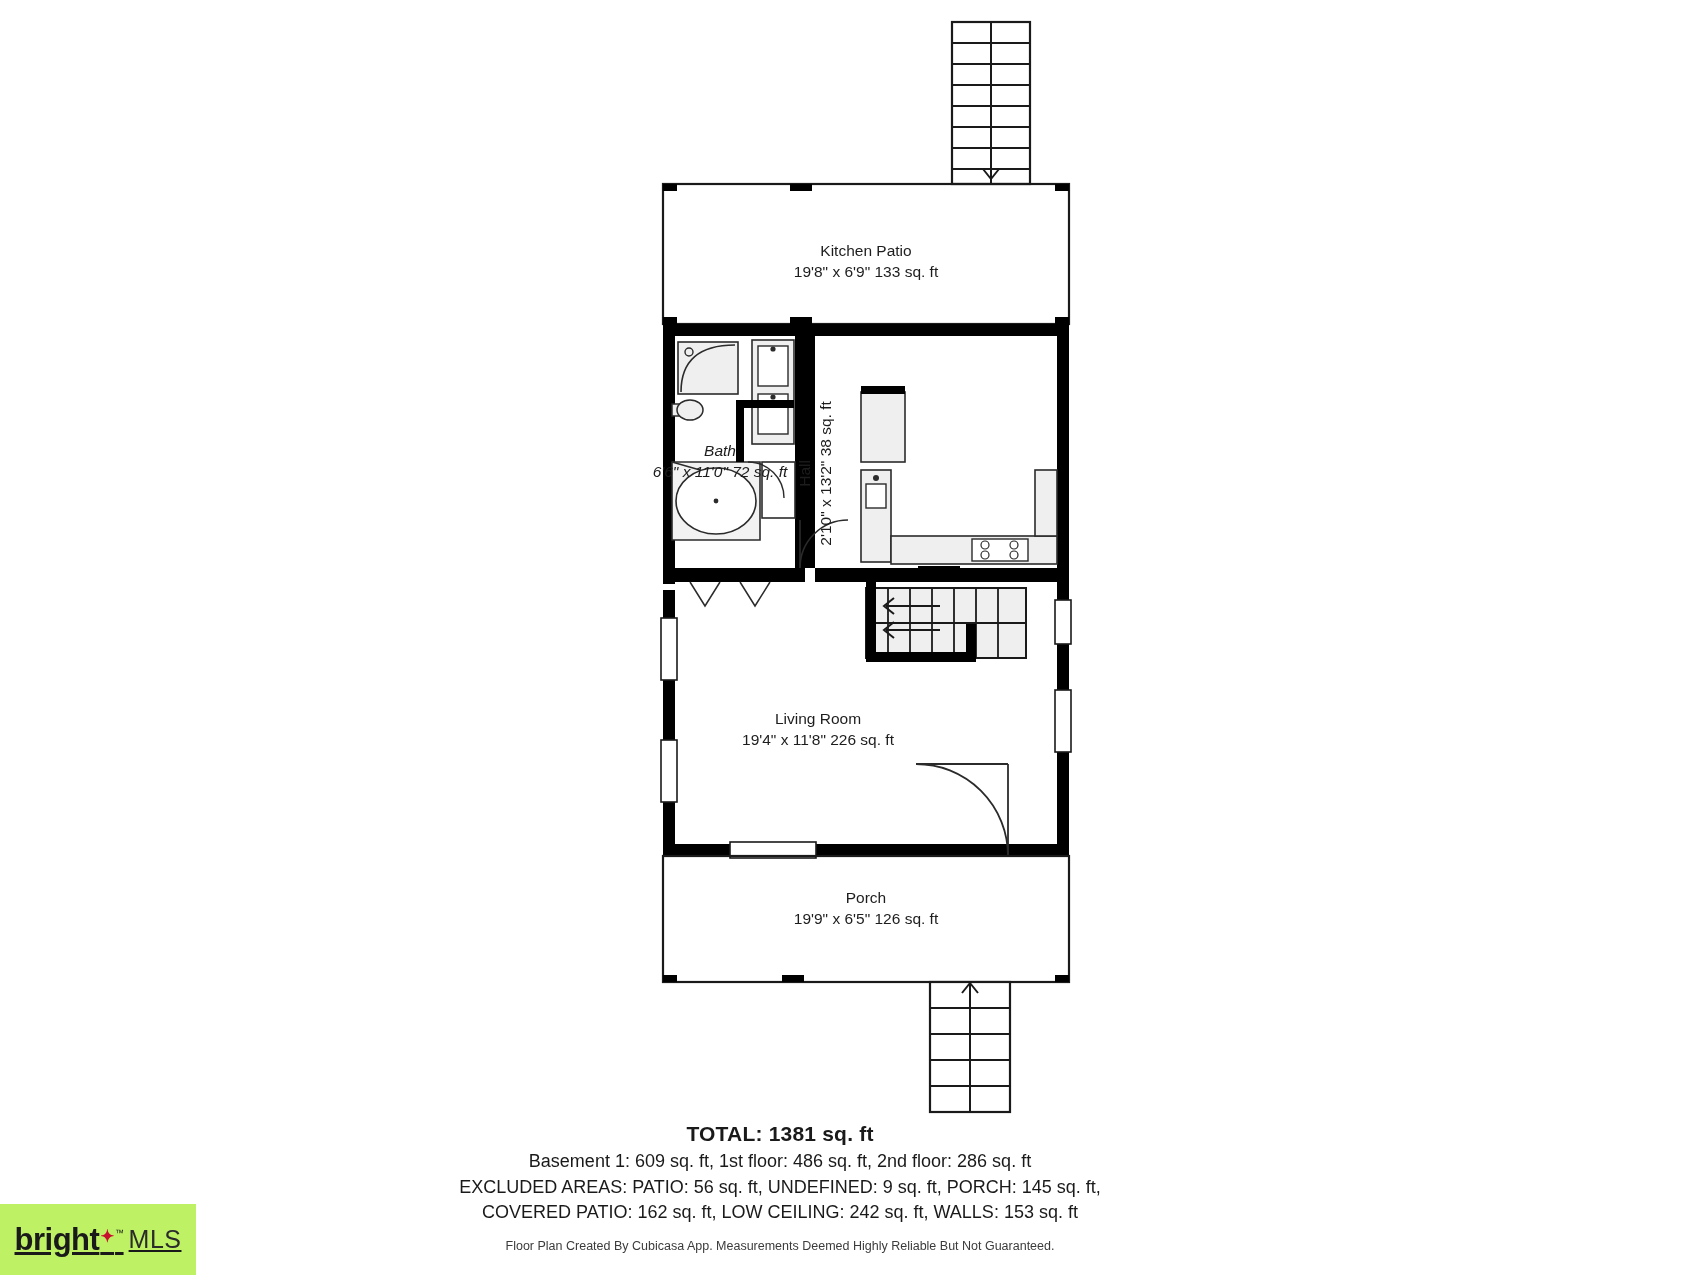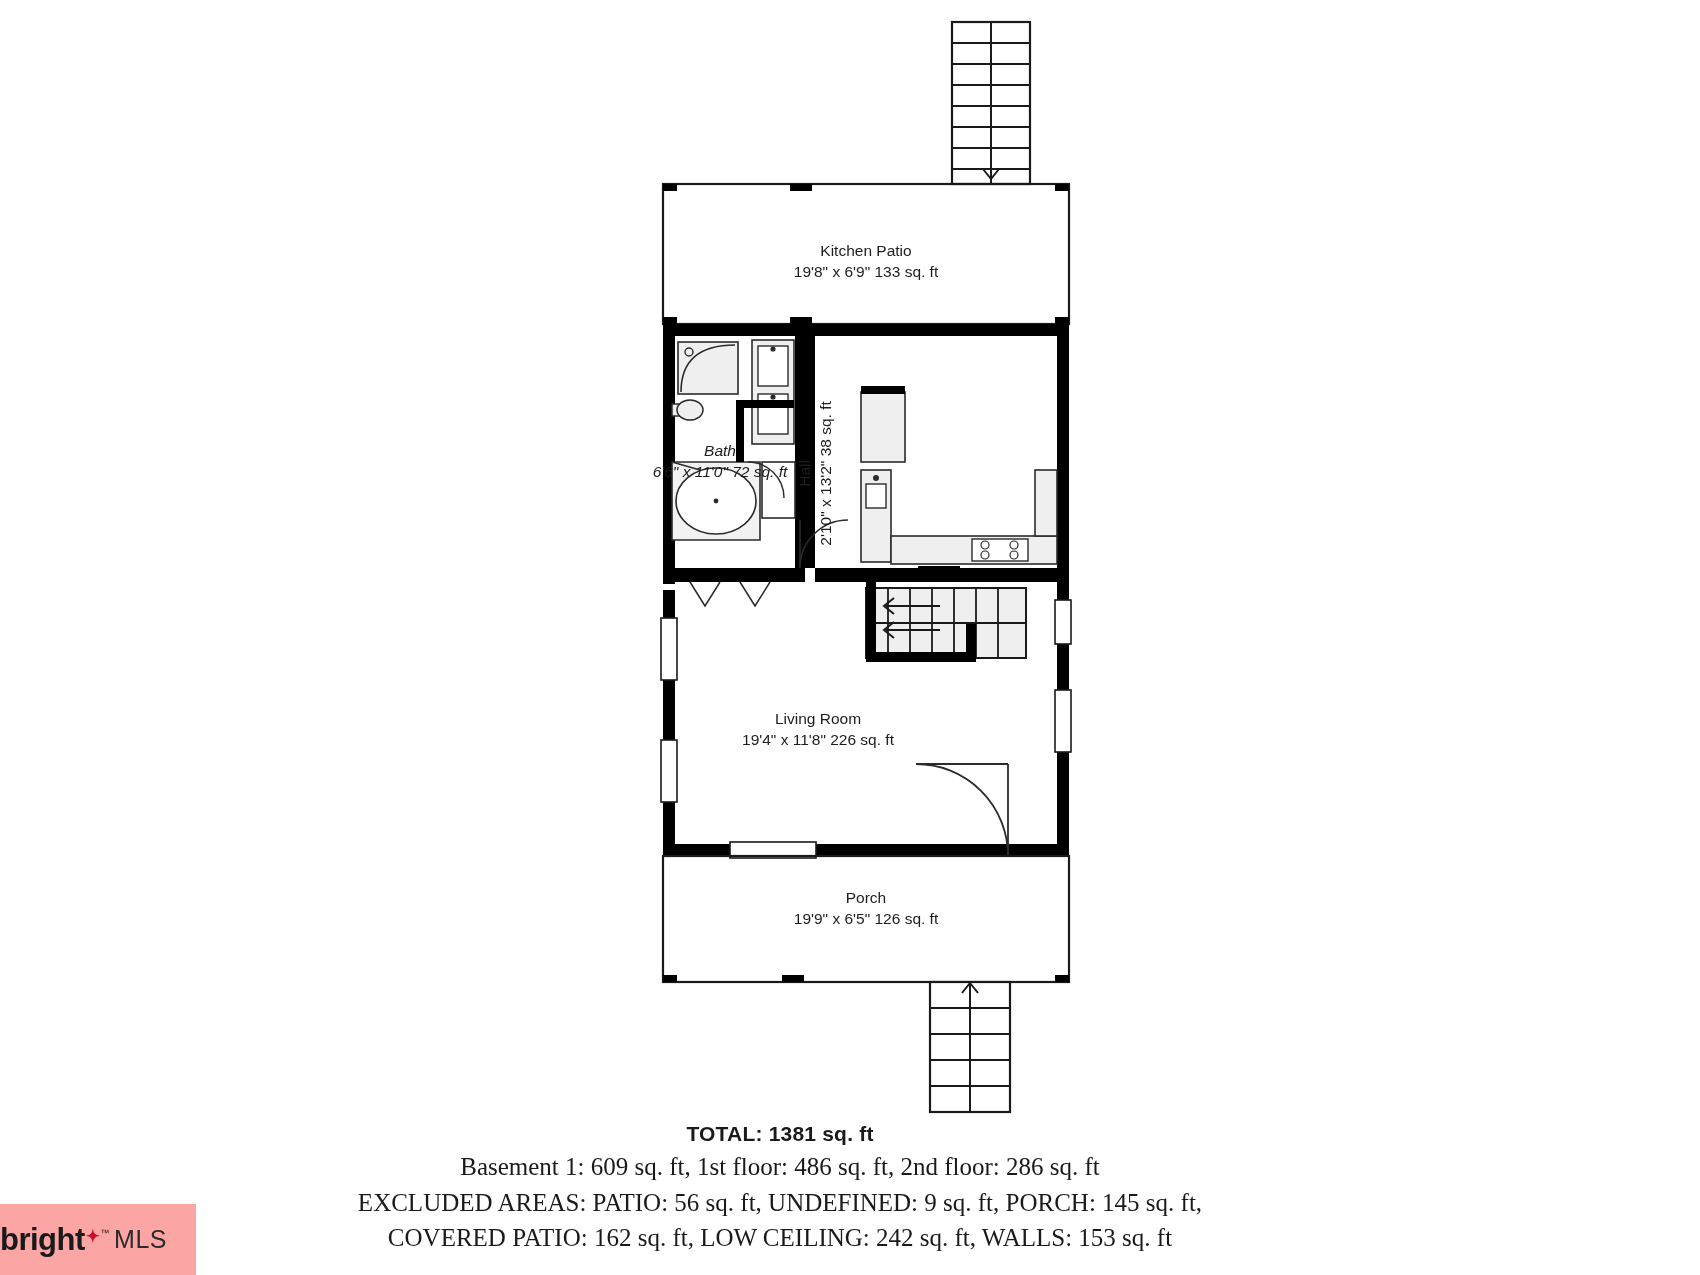--- a/index.html
+++ b/index.html
@@ -52,40 +52,40 @@
     width: 1560px;
     text-align: center;
   }
   .summary .total {
     font-size: 21px;
     font-weight: bold;
     letter-spacing: 0.2px;
     margin-bottom: 3px;
   }
   .summary .line {
-    font-size: 25px;
+    font-size: 18px;
     line-height: 1.42;
-    font-family: Liberation Serif, serif;
   }
   .summary .credit {
     margin-top: 13px;
     font-size: 12.5px;
     color: #3b3b3b;
   }
   
   .logo {
     position: absolute;
     left: 0;
     top: 1204px;
     width: 196px;
     height: 71px;
-    background: #fca5a5;
+    background: #bef264;
     display: flex;
     align-items: center;
-    justify-content: flex-start;
+    justify-content: center;
+    text-decoration: underline;
   }
   .logo .wordmark {
     font-size: 31px;
     font-weight: bold;
     color: #1a1a1a;
     letter-spacing: -0.5px;
     position: relative;
   }
   .logo .star {
     color: #c8102e;
@@ -331,20 +331,21 @@
   <div class="room-label" style="left:668px; top:888px; width:396px;">
     <div class="rname">Porch</div>
     <div class="rdim">19'9" x 6'5" 126 sq. ft</div>
   </div>
 
   <div class="summary">
     <div class="total">TOTAL: 1381 sq. ft</div>
     <div class="line">Basement 1: 609 sq. ft, 1st floor: 486 sq. ft, 2nd floor: 286 sq. ft</div>
     <div class="line">EXCLUDED AREAS: PATIO: 56 sq. ft, UNDEFINED: 9 sq. ft, PORCH: 145 sq. ft,</div>
     <div class="line">COVERED PATIO: 162 sq. ft, LOW CEILING: 242 sq. ft, WALLS: 153 sq. ft</div>
+    <div class="credit">Floor Plan Created By Cubicasa App. Measurements Deemed Highly Reliable But Not Guaranteed.</div>
   </div>
 
   <div class="logo">
     <span class="wordmark"><span>bright</span><span class="star">✦</span><span class="tm">™</span></span>
     <span class="mls">MLS</span>
   </div>
 
 </div>
 
 </body></html>

